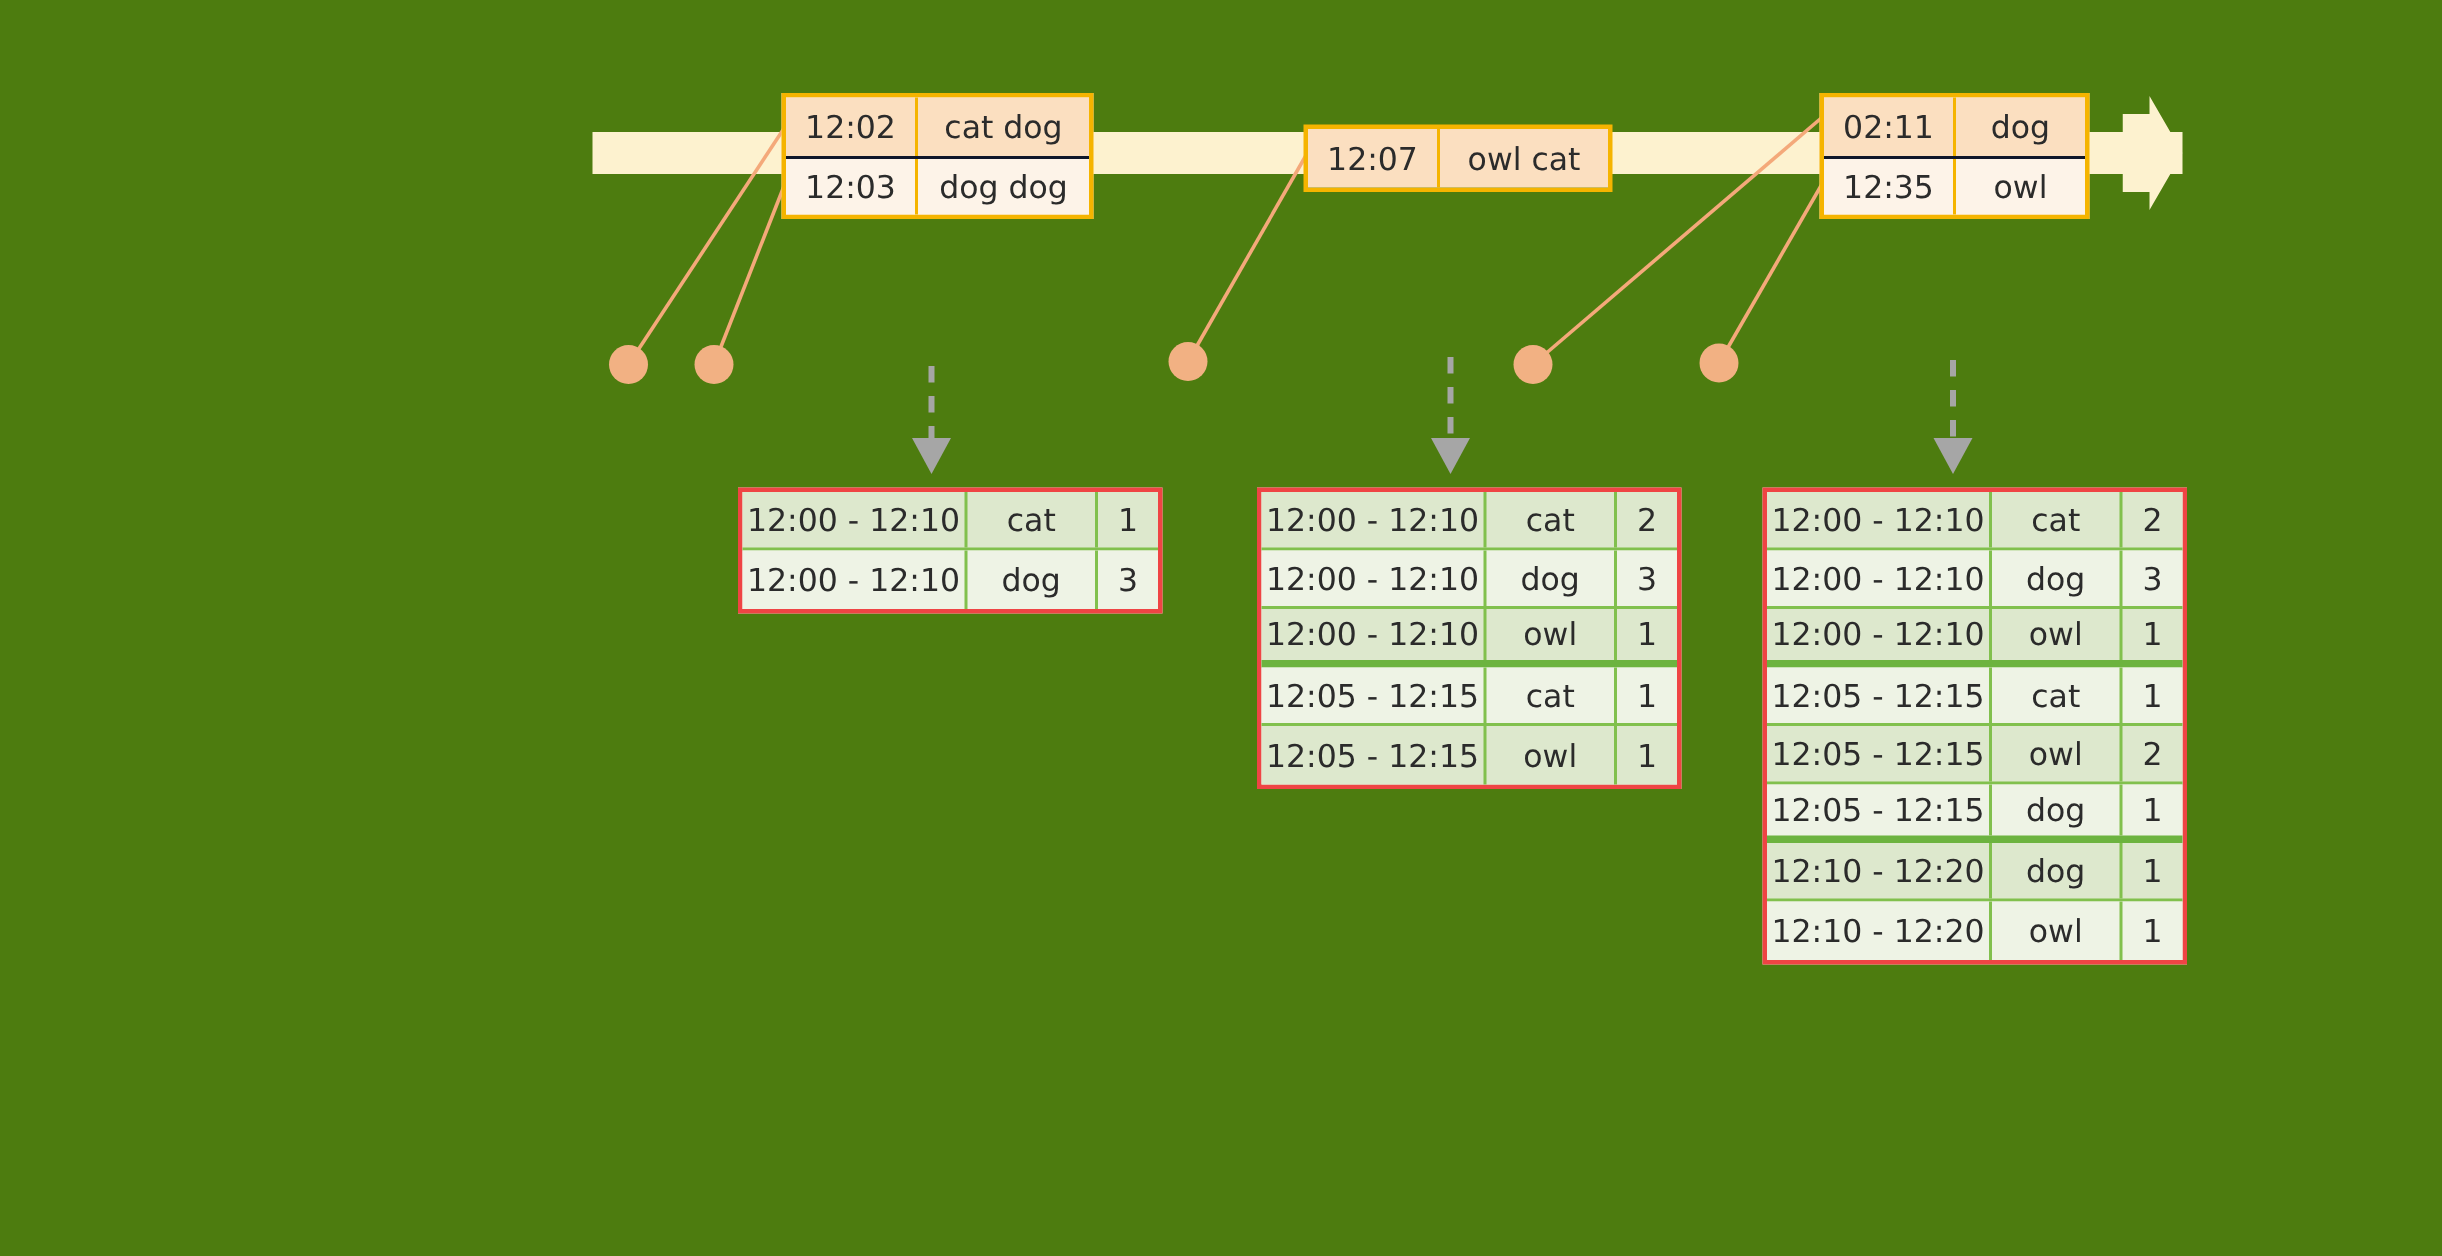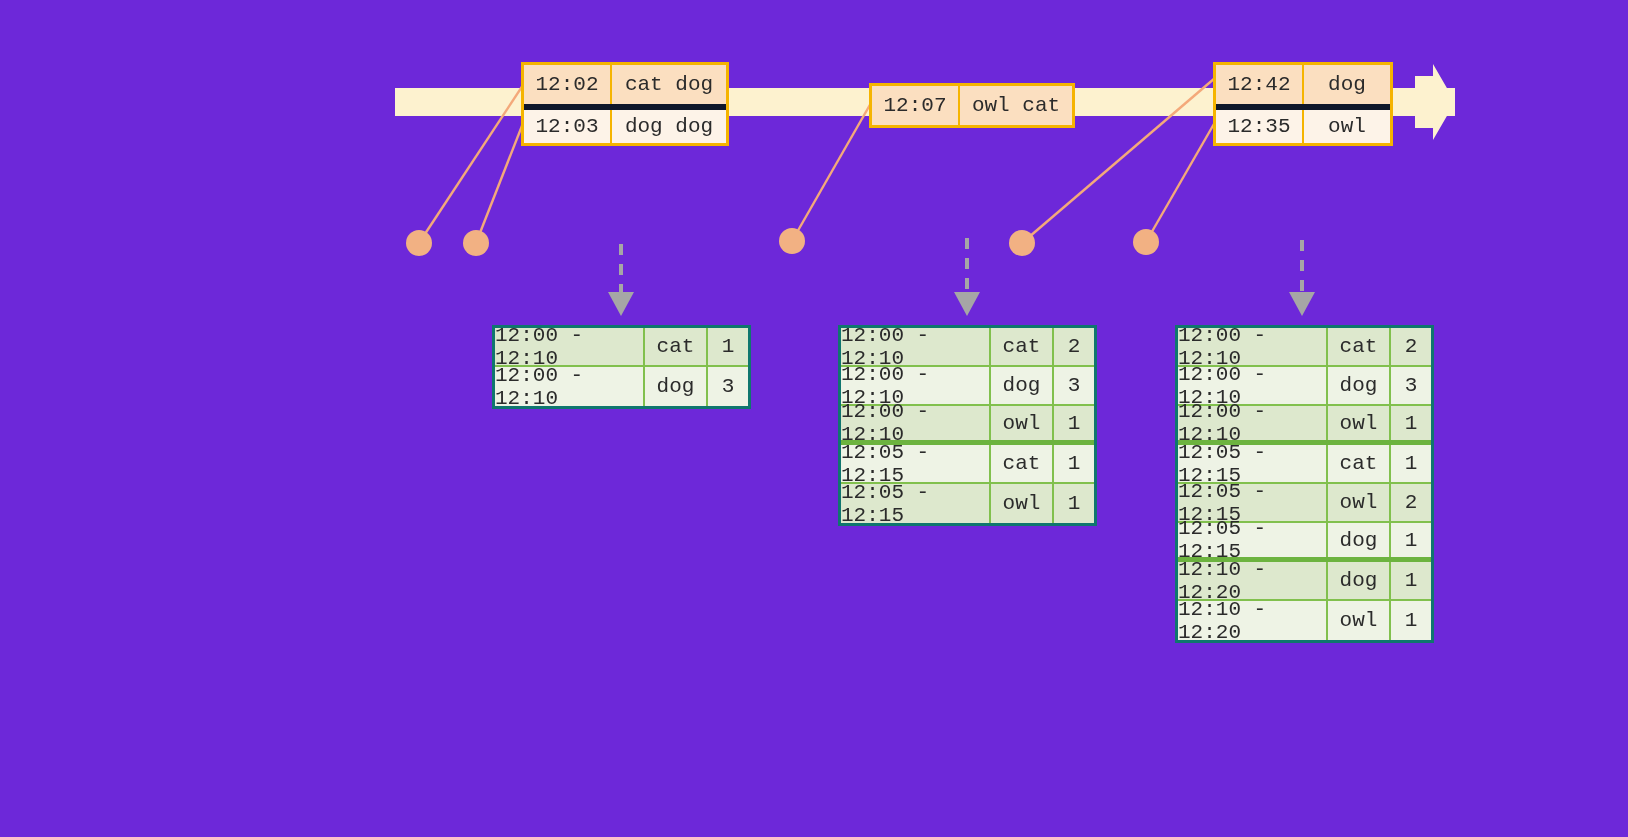--- a/index.html
+++ b/index.html
@@ -12,22 +12,21 @@
     height: 837px;
     position: relative;
     overflow: hidden;
     font-family: "DejaVu Sans", sans-serif;
   }
   #stage {
     position: absolute;
     left: 0; top: 0;
     width: 1628px;
     height: 837px;
-    background: #6d28d9;
-    font-family: Liberation Mono, monospace;
+    background: #4d7c0f;
   }
   svg#wires {
     position: absolute;
     left: 0; top: 0;
     width: 1628px;
     height: 837px;
     pointer-events: none;
   }
 
   
@@ -53,21 +52,21 @@
     border: 3px solid #f5b400;
     box-sizing: border-box;
     background: #fdecd7;
   }
   .event-row {
     display: flex;
     height: 39px;
     box-sizing: border-box;
   }
   .event-row.r0 { background: #fbdfc0; }
-  .event-row.r1 { background: #fdf3e8; border-top: 6px solid #0f172a; }
+  .event-row.r1 { background: #fdf3e8; border-top: 2px solid #0f172a; }
   .event-cell {
     display: flex;
     align-items: center;
     justify-content: center;
     font-size: 21px;
     color: #2b2b2b;
     box-sizing: border-box;
   }
   .event-cell.time {
     width: 88px;
@@ -80,21 +79,21 @@
   #card-a { left: 521px; top: 62px; width: 208px; }
   #card-a .event-cell.payload { width: 114px; border-radius: 15px; }
   #card-b { left: 869px; top: 83px; width: 206px; }
   #card-b .event-cell.payload { width: 112px; }
   #card-c { left: 1213px; top: 62px; width: 180px; }
   #card-c .event-cell.payload { width: 86px; }
 
   
   .agg-table {
     position: absolute;
-    border: 3px solid #0f766e;
+    border: 3px solid #ef4444;
     box-sizing: border-box;
     background: #eef3e5;
   }
   .agg-row {
     display: flex;
     height: 39px;
     box-sizing: border-box;
     border-bottom: 2px solid #81c04d;
   }
   .agg-row:last-child { border-bottom: none; }
@@ -107,21 +106,21 @@
     justify-content: center;
     font-size: 21px;
     color: #2b2b2b;
     box-sizing: border-box;
   }
   .agg-cell.window {
     width: 150px;
     border-right: 2px solid #81c04d;
   }
   .agg-cell.key {
-    width: 63px;
+    width: 87px;
     border-right: 2px solid #81c04d;
   }
   .agg-cell.count {
     width: 40px;
   }
 
   #table-1 { left: 492px; top: 325px; }
   #table-2 { left: 838px; top: 325px; }
   #table-3 { left: 1175px; top: 325px; }
 
@@ -176,21 +175,21 @@
 
   <div class="event-card" id="card-b">
     <div class="event-row r0">
       <div class="event-cell time">12:07</div>
       <div class="event-cell payload">owl cat</div>
     </div>
   </div>
 
   <div class="event-card" id="card-c">
     <div class="event-row r0">
-      <div class="event-cell time">12:42</div>
+      <div class="event-cell time">02:11</div>
       <div class="event-cell payload">dog</div>
     </div>
     <div class="event-row r1">
       <div class="event-cell time">12:35</div>
       <div class="event-cell payload">owl</div>
     </div>
   </div>
 
   <div class="agg-table" id="table-1">
       <div class="agg-row shade">

